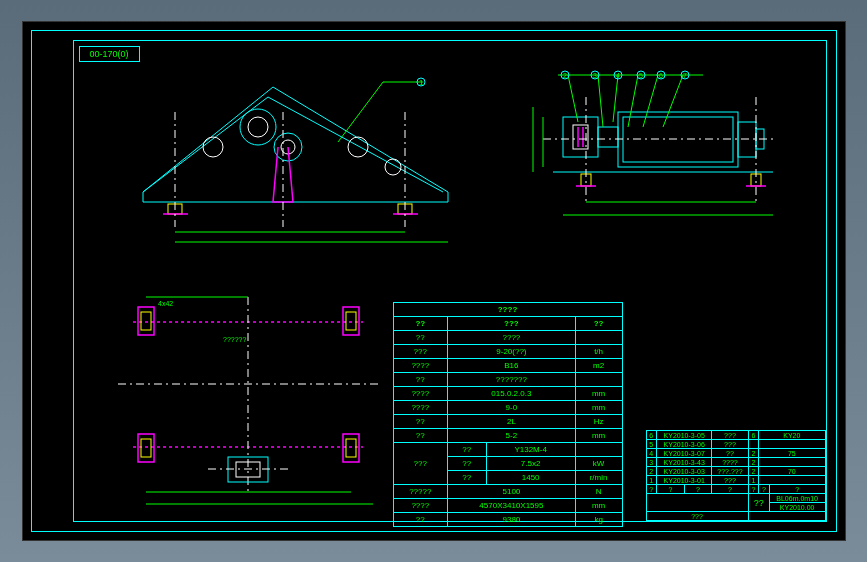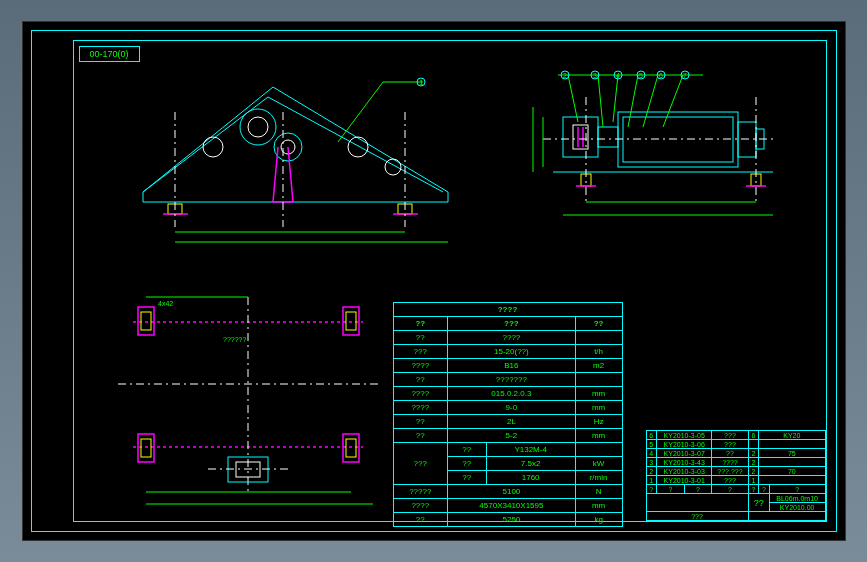--- a/index.html
+++ b/index.html
@@ -231,21 +231,21 @@
       <th colspan="2">???</th>
       <th>??</th>
     </tr>
     <tr>
           <td>??</td>
           <td colspan="2">????</td>
           <td></td>
         </tr>
     <tr>
           <td>???</td>
-          <td colspan="2">15-20(??)</td>
+          <td colspan="2">9-20(??)</td>
           <td>t/h</td>
         </tr>
     <tr>
           <td>????</td>
           <td colspan="2">B16</td>
           <td>m2</td>
         </tr>
     <tr>
           <td>??</td>
           <td colspan="2">???????</td>
@@ -277,36 +277,36 @@
           <td>Y132M-4</td>
           <td></td>
         </tr>
     <tr>
           <td>??</td>
           <td>7.5x2</td>
           <td>kW</td>
         </tr>
     <tr>
           <td>??</td>
-          <td>1760</td>
+          <td>1450</td>
           <td>r/min</td>
         </tr>
     <tr>
           <td>?????</td>
           <td colspan="2">5100</td>
           <td>N</td>
         </tr>
     <tr>
           <td>????</td>
           <td colspan="2">4570X3410X1595</td>
           <td>mm</td>
         </tr>
     <tr>
           <td>??</td>
-          <td colspan="2">5250</td>
+          <td colspan="2">9380</td>
           <td>kg</td>
         </tr>
   </tbody>
     </table>
 
   <table class="title-block">
     <tbody>
         <tr>
           <td>6</td>
           <td colspan="2">KY2010-3-05</td>

